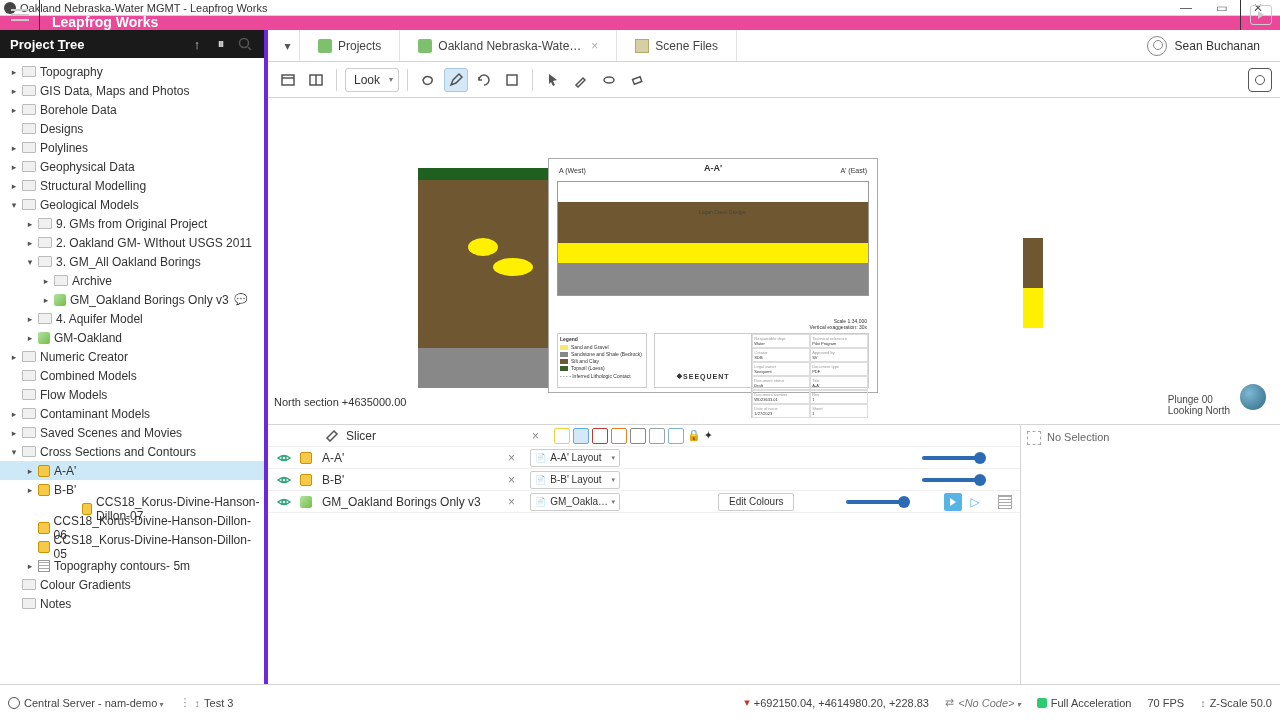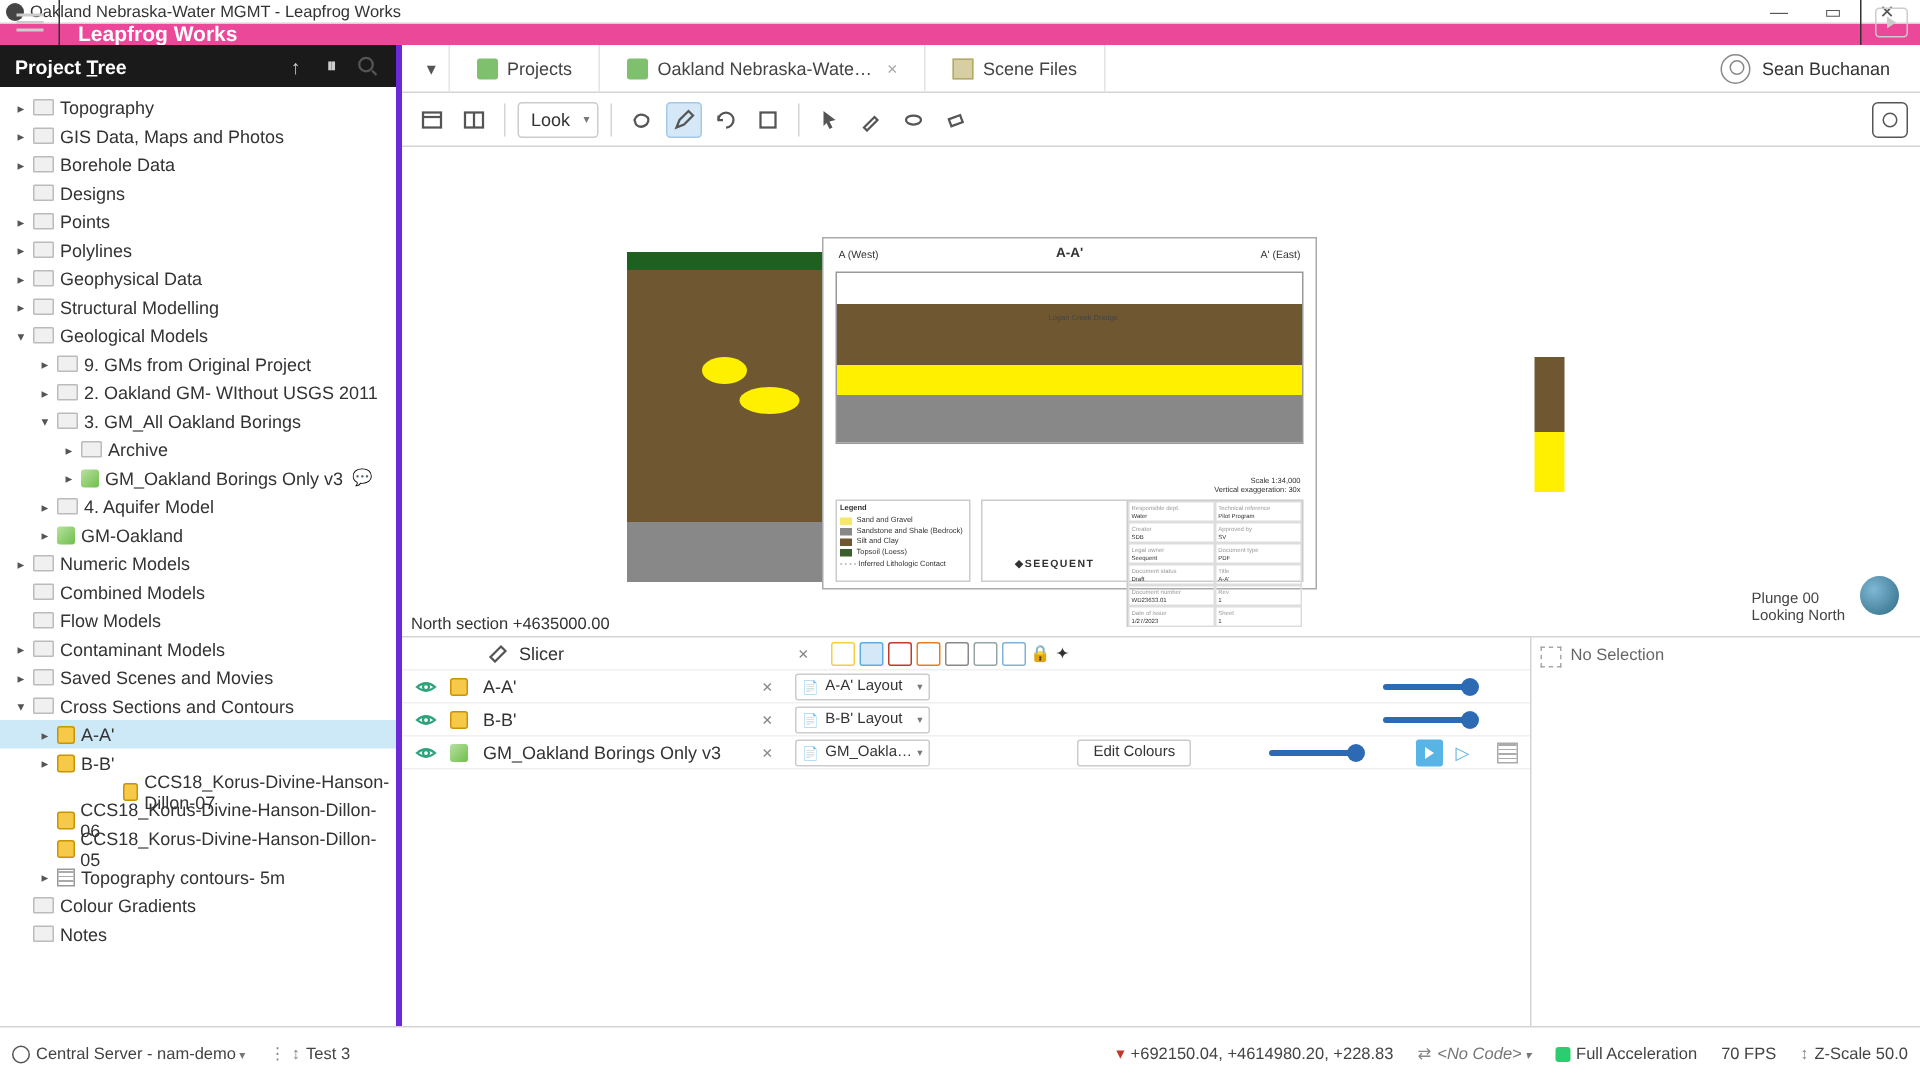--- a/index.html
+++ b/index.html
@@ -88,21 +88,21 @@
 .section-sheet .profile { position: absolute; top: 22px; left: 8px; right: 8px; height: 115px; background: linear-gradient(180deg,#fff 0 18%,#6f5831 18% 54%,#fff000 54% 72%,#888 72% 100%); border: 1px solid #999; }
 .section-sheet .legend { position: absolute; bottom: 4px; left: 8px; width: 90px; height: 55px; border: 1px solid #ccc; font-size: 5px; padding: 2px; }
 .section-sheet .legend .lt { font-weight: bold; margin-bottom: 2px; }
 .section-sheet .legend .lr { display: flex; align-items: center; gap: 3px; margin-bottom: 1px; }
 .section-sheet .legend .sw { width: 8px; height: 5px; }
 .section-sheet .meta { position: absolute; bottom: 4px; right: 8px; left: 105px; height: 55px; border: 1px solid #ccc; display: flex; flex-direction: column; }
 .section-sheet .meta .logo { flex: 1; display: flex; align-items: center; justify-content: center; font-size: 7px; font-weight: bold; letter-spacing: 1px; border-right: 1px solid #ccc; }
 .section-sheet .meta-row { display: flex; flex: 1; }
 .section-sheet .meta-cells { flex: 1.2; display: grid; grid-template-columns: 1fr 1fr; font-size: 4px; }
 .section-sheet .meta-cells > div { border: 0.5px solid #ddd; padding: 1px; }
-.scene-caption { position: absolute; bottom: 2px; left: 6px; font-size: 11px; color: #333; }
+.scene-caption { position: absolute; bottom: 16px; left: 6px; font-size: 11px; color: #333; }
 .plunge-box { position: absolute; right: 14px; bottom: 8px; text-align: left; font-size: 10px; color: #444; }
 .orient-ball { position: absolute; right: 14px; bottom: 14px; width: 26px; height: 26px; border-radius: 50%; background: radial-gradient(circle at 35% 35%, #7eb8d4, #2f6a84); }
 
 
 .objlist-wrap { display: flex; height: 260px; border-top: 1px solid #d4d4d4; }
 .objlist { flex: 1; overflow: auto; }
 .obj-row { display: flex; align-items: center; height: 22px; padding: 0 8px; gap: 8px; border-bottom: 1px solid #f0f0f0; font-size: 12px; }
 .obj-row .eye { width: 16px; height: 16px; color: #2fa37a; display: flex; align-items: center; justify-content: center; font-size: 12px; }
 .obj-row .name { flex: 0 0 200px; display: flex; align-items: center; gap: 6px; }
 .obj-row .close { width: 14px; color: #888; cursor: pointer; }
@@ -193,25 +193,20 @@
           <span>Borehole Data</span>
         </div>
         <div class="tree-item" style="padding-left: 8px;">
           <span class="expander none"></span>
           <span class="folder-icon"></span>
           <span>Designs</span>
         </div>
         <div class="tree-item" style="padding-left: 8px;">
           <span class="expander closed"></span>
           <span class="folder-icon"></span>
-          <span>Points</span>
-        </div>
-        <div class="tree-item" style="padding-left: 8px;">
-          <span class="expander closed"></span>
-          <span class="folder-icon"></span>
           <span>Polylines</span>
         </div>
         <div class="tree-item" style="padding-left: 8px;">
           <span class="expander closed"></span>
           <span class="folder-icon"></span>
           <span>Geophysical Data</span>
         </div>
         <div class="tree-item" style="padding-left: 8px;">
           <span class="expander closed"></span>
           <span class="folder-icon"></span>
@@ -254,21 +249,21 @@
           <span>4. Aquifer Model</span>
         </div>
         <div class="tree-item" style="padding-left: 24px;">
           <span class="expander closed"></span>
           <span class="cube-icon"></span>
           <span>GM-Oakland</span>
         </div>
         <div class="tree-item" style="padding-left: 8px;">
           <span class="expander closed"></span>
           <span class="folder-icon"></span>
-          <span>Numeric Models</span>
+          <span>Numeric Creator</span>
         </div>
         <div class="tree-item" style="padding-left: 8px;">
           <span class="expander none"></span>
           <span class="folder-icon"></span>
           <span>Combined Models</span>
         </div>
         <div class="tree-item" style="padding-left: 8px;">
           <span class="expander none"></span>
           <span class="folder-icon"></span>
           <span>Flow Models</span>

